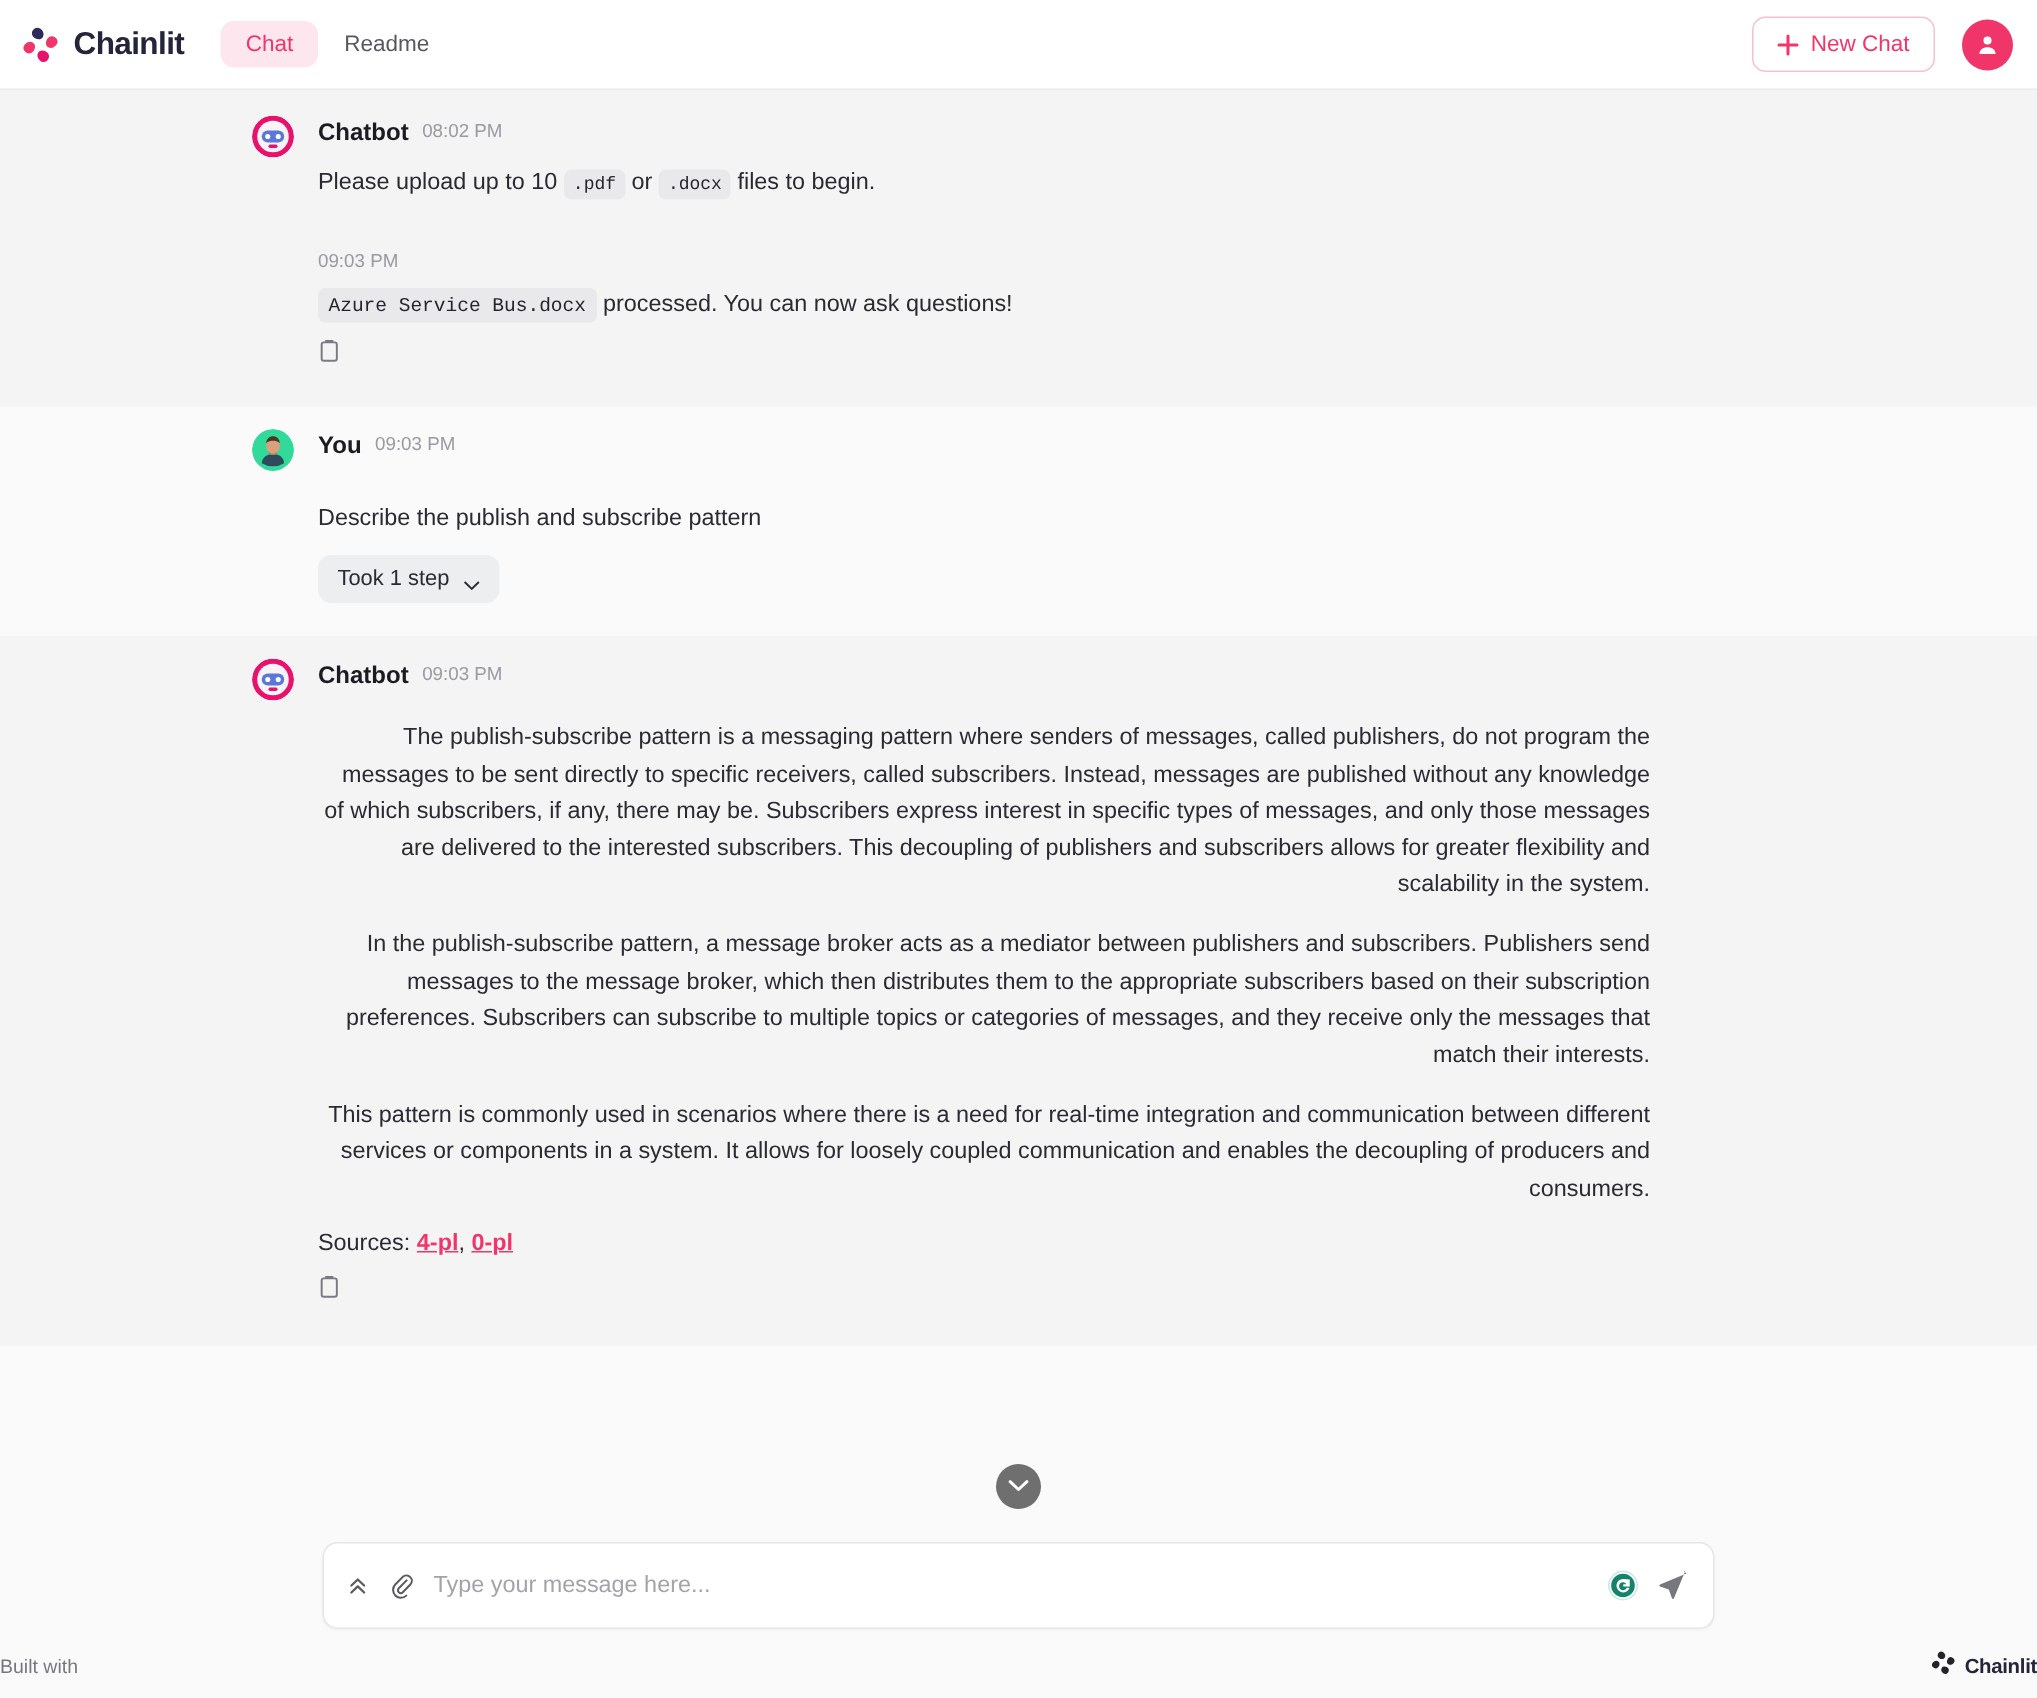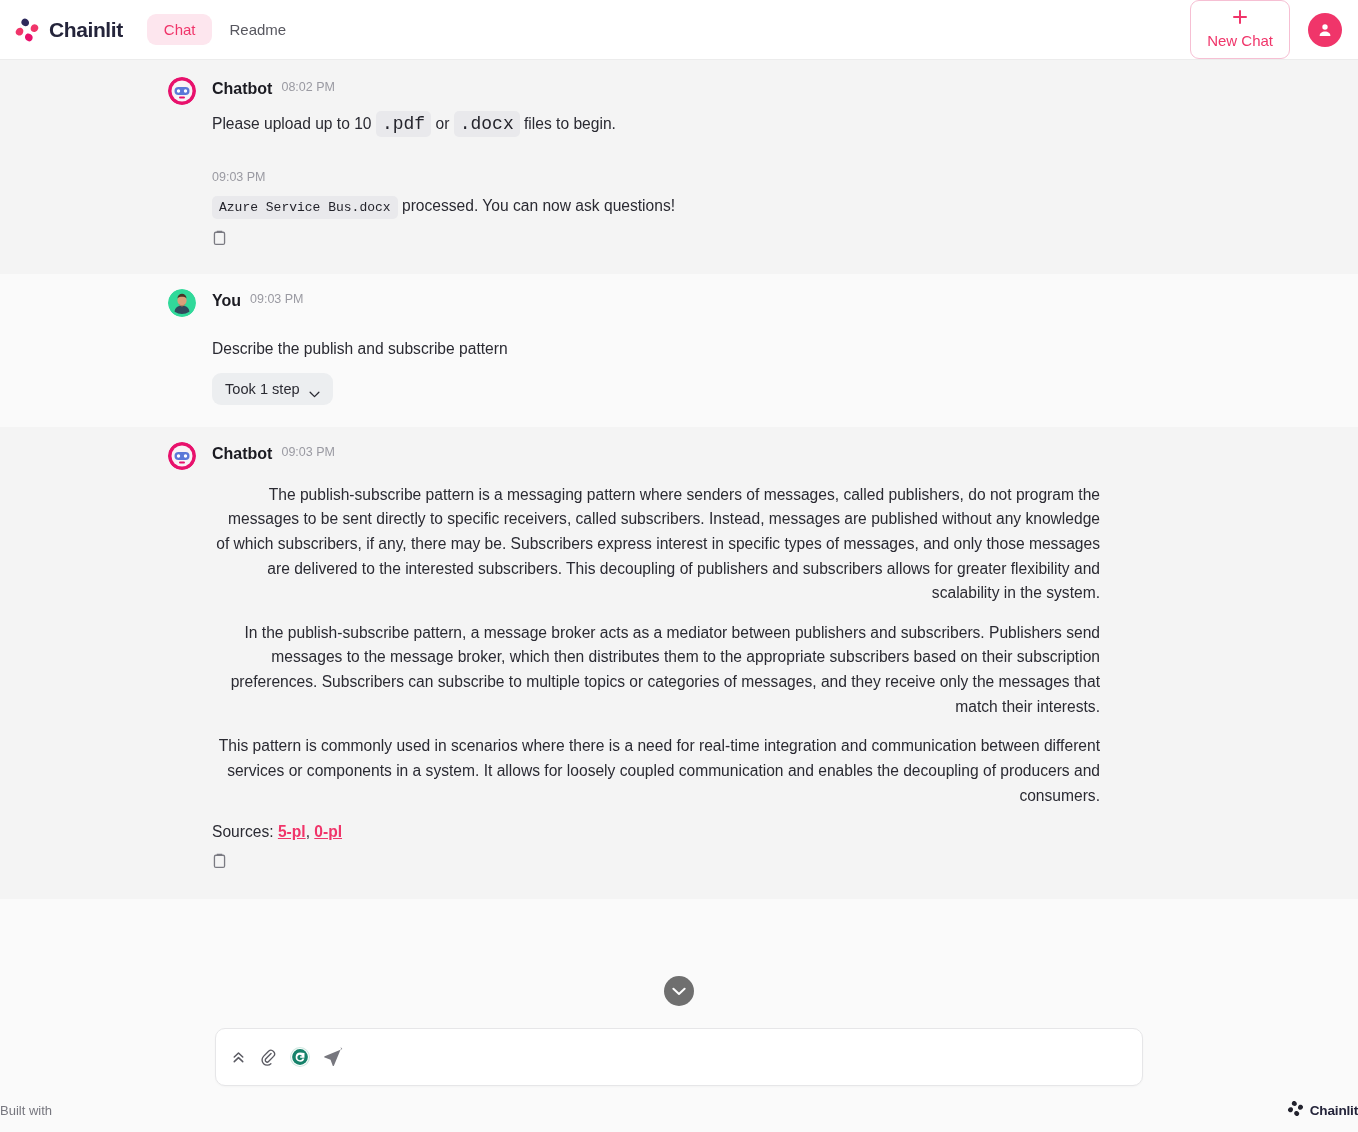--- a/index.html
+++ b/index.html
@@ -29,21 +29,20 @@
     font-size: 15px; color: #57575f; padding: 7px 17px; border-radius: 9px;
     cursor: pointer; white-space: nowrap;
   }
   .nav-item.active { background: #fde6ee; color: #f0356a; font-weight: 500; }
   .header-right { margin-left: auto; display: flex; align-items: center; gap: 18px; }
   .new-chat-btn {
     display: flex; align-items: center; gap: 8px;
     border: 1px solid #f6bfd3; color: #f0356a; background: #fff;
     border-radius: 9px; padding: 9px 16px; font-size: 15px; font-weight: 500;
     cursor: pointer;
-    flex-direction: column;
   }
   .plus-ic { width: 14px; height: 14px; position: relative; display: inline-block; }
   .plus-ic::before, .plus-ic::after {
     content: ""; position: absolute; background: #f0356a; border-radius: 1px;
   }
   .plus-ic::before { left: 0; right: 0; top: 6px; height: 2px; }
   .plus-ic::after { top: 0; bottom: 0; left: 6px; width: 2px; }
   .avatar-btn {
     width: 34px; height: 34px; border-radius: 50%; background: #f0356a;
     display: flex; align-items: center; justify-content: center; cursor: pointer;
@@ -63,21 +62,21 @@
   }
   .author { font-size: 16px; font-weight: 700; color: #1b1b22; }
   .time { font-size: 12.5px; color: #9a9aa2; }
   .msg-body {
     font-size: 15.6px; line-height: 1.58; color: #2a2a32;
     max-width: 888px;
   }
   .msg-body p + p { margin-top: 15px; }
   code.chip {
     font-family: "Liberation Mono", monospace;
-    font-size: 18px; background: #e9e9ec; color: #24242c;
+    font-size: 12px; background: #e9e9ec; color: #24242c;
     padding: 3px 6px; border-radius: 5px;
   }
   .sub-time { font-size: 12.5px; color: #9a9aa2; }
   .copy-ic { display: inline-block; width: 15px; height: 17px; cursor: pointer; }
   .sources { font-size: 15.6px; color: #2a2a32; }
   .sources a { color: #f0356a; text-decoration: underline; font-weight: 700; cursor: pointer; }
 
   .step-chip {
     display: inline-flex; align-items: center; gap: 9px;
     background: #eceef0; border-radius: 9px; padding: 8px 13px;
@@ -250,21 +249,21 @@
           </div>
 
           <div class="msg-body" style="margin-top:20px;text-align:right;">
             <p>The publish-subscribe pattern is a messaging pattern where senders of messages, called publishers, do not program the messages to be sent directly to specific receivers, called subscribers. Instead, messages are published without any knowledge of which subscribers, if any, there may be. Subscribers express interest in specific types of messages, and only those messages are delivered to the interested subscribers. This decoupling of publishers and subscribers allows for greater flexibility and scalability in the system.</p>
             <p>In the publish-subscribe pattern, a message broker acts as a mediator between publishers and subscribers. Publishers send messages to the message broker, which then distributes them to the appropriate subscribers based on their subscription preferences. Subscribers can subscribe to multiple topics or categories of messages, and they receive only the messages that match their interests.</p>
             <p>This pattern is commonly used in scenarios where there is a need for real-time integration and communication between different services or components in a system. It allows for loosely coupled communication and enables the decoupling of producers and consumers.</p>
           </div>
 
           <div class="sources" style="margin-top:15px;">
             <span>Sources:</span>
-            <a>5-pl</a><span>, </span><a>0-pl</a>
+            <a>4-pl</a><span>, </span><a>0-pl</a>
           </div>
 
           <div style="margin-top:11px;">
             <span class="copy-ic">
               <svg width="15" height="17" viewBox="0 0 16 18" fill="none" stroke="#7a7a82" stroke-width="1.4">
                 <rect x="2.6" y="3.4" width="10.8" height="13" rx="1.6"></rect>
                 <path d="M5.8 3.4V2.4h4.4v1"></path>
               </svg>
             </span>
           </div>
@@ -289,20 +288,21 @@
           <svg width="17" height="17" viewBox="0 0 18 18" fill="none" stroke="#5a5a62" stroke-width="1.6" stroke-linecap="round" stroke-linejoin="round">
             <path d="M4.5 8.5 9 4.2l4.5 4.3"></path>
             <path d="M4.5 13.4 9 9.1l4.5 4.3"></path>
           </svg>
         </span>
         <span class="icon-btn">
           <svg width="18" height="18" viewBox="0 0 20 20" fill="none" stroke="#5a5a62" stroke-width="1.5" stroke-linecap="round" stroke-linejoin="round">
             <path d="M13.4 6.2 7.6 12a2.1 2.1 0 0 0 3 3l5.6-5.7a4 4 0 0 0-5.6-5.7L5 9.3a5.8 5.8 0 0 0 8.2 8.2"></path>
           </svg>
         </span>
+        <input class="composer-input" placeholder="Type your message here..." style="">
         <span class="grammarly">
           <svg width="22" height="22" viewBox="0 0 24 24">
             <circle cx="12" cy="12" r="10.3" fill="#ffffff" stroke="#cfe8e0" stroke-width="1.2"></circle>
             <circle cx="12" cy="12" r="8.6" fill="#15826a"></circle>
             <path d="M12.2 7.2a4.9 4.9 0 1 0 4.6 6.4h-2.1a2.9 2.9 0 1 1-.2-2.5h-2.3v1.6h4.7V7.6Z" fill="#ffffff"></path>
           </svg>
         </span>
         <span class="icon-btn">
           <svg width="21" height="21" viewBox="0 0 22 22" fill="#6b6b73">
             <path d="M20.2 2.1 1.8 9.7c-.7.3-.7 1.2 0 1.4l6.1 2.2 2.2 6.1c.2.7 1.1.7 1.4 0l7.6-18.4c.2-.6-.3-1.1-.9-.9Z" opacity="0.92"></path>

